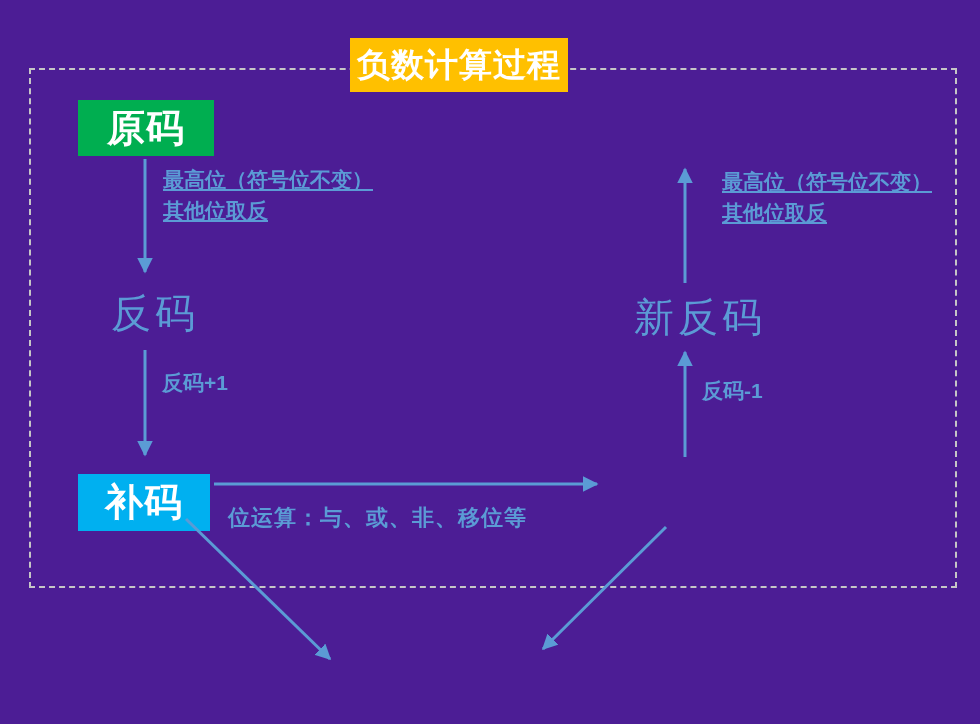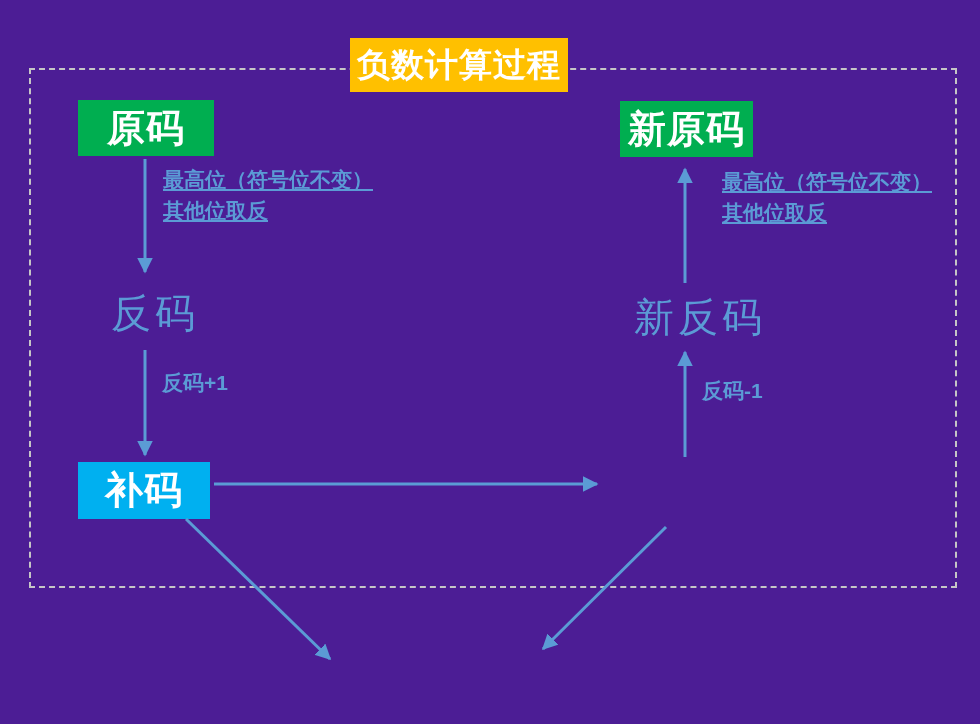--- a/index.html
+++ b/index.html
@@ -11,21 +11,21 @@
   body{font-family:"Liberation Sans","DejaVu Sans",sans-serif;}
   .canvas{position:relative;width:980px;height:724px;background:#4c1d95;overflow:hidden;}
   .dashed-frame{position:absolute;left:29px;top:68px;width:924px;height:516px;
     border:2px dashed var(--c-border_dash);z-index:1;}
   .title{position:absolute;left:350px;top:38px;width:218px;height:54px;z-index:3;
     background:var(--c-title_bg);color:var(--c-node_text);font-size:33px;font-weight:bold;
     display:flex;align-items:center;justify-content:center;letter-spacing:1px;}
   .node{position:absolute;z-index:2;color:var(--c-node_text);font-size:38px;font-weight:bold;
     display:flex;align-items:center;justify-content:center;letter-spacing:1px;}
   .node.green{background:var(--c-green_node);}
-  .node.cyan{background:var(--c-cyan_node);}
+  .node.cyan{background:var(--c-cyan_node);margin-top:12px;}
   .n-yuanma{left:78px;top:100px;width:136px;height:56px;}
   .n-xin-yuanma{left:620px;top:101px;width:133px;height:56px;}
   .n-buma{left:78px;top:462px;width:132px;height:57px;}
   .n-xin-buma{left:622px;top:462px;width:131px;height:57px;}
   .free-node{position:absolute;z-index:2;color:var(--c-label_text);font-size:40px;font-weight:normal;
     letter-spacing:4px;white-space:nowrap;}
   .n-fanma{left:111px;top:286px;}
   .n-xin-fanma{left:634px;top:290px;}
   .edge-label{position:absolute;z-index:2;color:var(--c-label_text);font-weight:bold;
     white-space:nowrap;}
@@ -44,30 +44,30 @@
 </head>
 <body>
 
 <div class="canvas">
 
   <div class="dashed-frame"></div>
 
   <div class="title">负数计算过程</div>
 
   <div class="node green n-yuanma">原码</div>
-  <div class="node green n-xin-yuanma">新原码</div>
   <div class="node cyan n-buma">补码</div>
   <div class="free-node n-fanma">反码</div>
   <div class="free-node n-xin-fanma">新反码</div>
 
   <div class="edge-label two-line l-invert-left">
     <div>最高位（符号位不变）</div>
     <div>其他位取反</div>
   </div>
   <div class="edge-label l-plus-one">反码+1</div>
+  <div class="edge-label l-bit-ops">位运算：与、或、非、移位等</div>
   <div class="edge-label l-minus-one">反码-1</div>
   <div class="edge-label two-line l-invert-right">
     <div>最高位（符号位不变）</div>
     <div>其他位取反</div>
   </div>
 
   <svg class="arrows" xmlns="http://www.w3.org/2000/svg">
     <defs>
       <marker id="ah" viewBox="0 0 10 10" refX="9" refY="5" markerWidth="5.2" markerHeight="5.2" orient="auto-start-reverse">
         <path class="head" d="M0,0 L10,5 L0,10 Z"></path>

